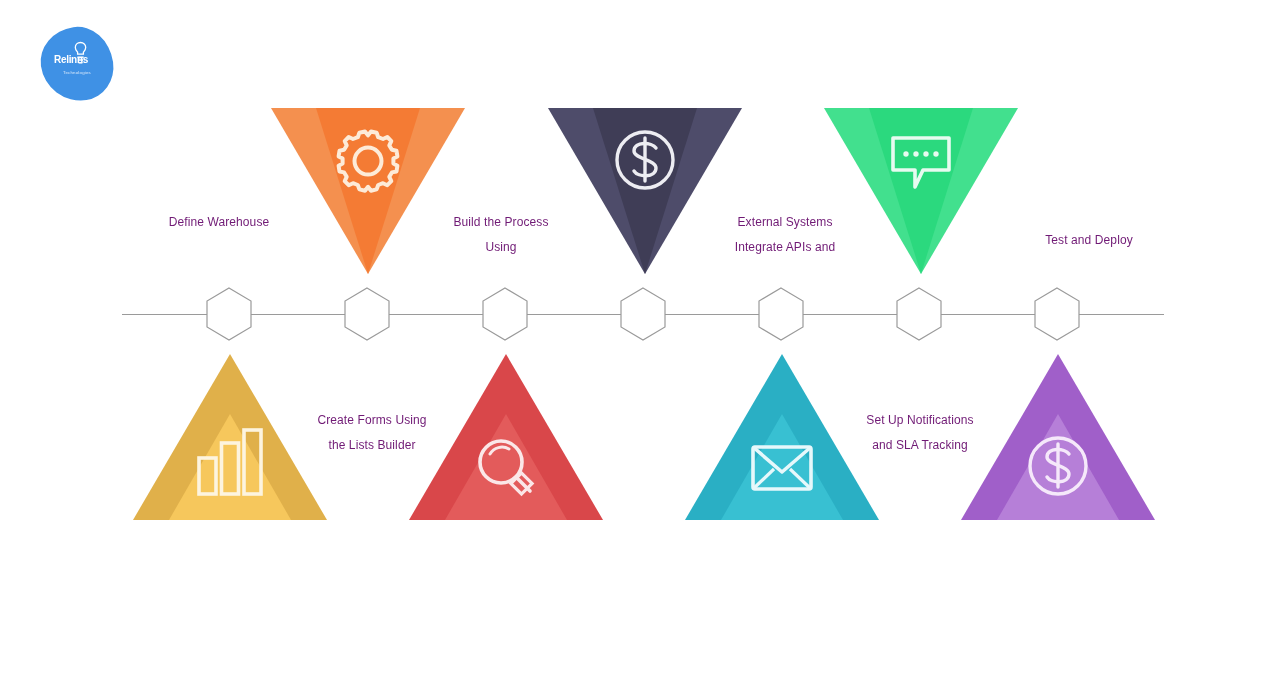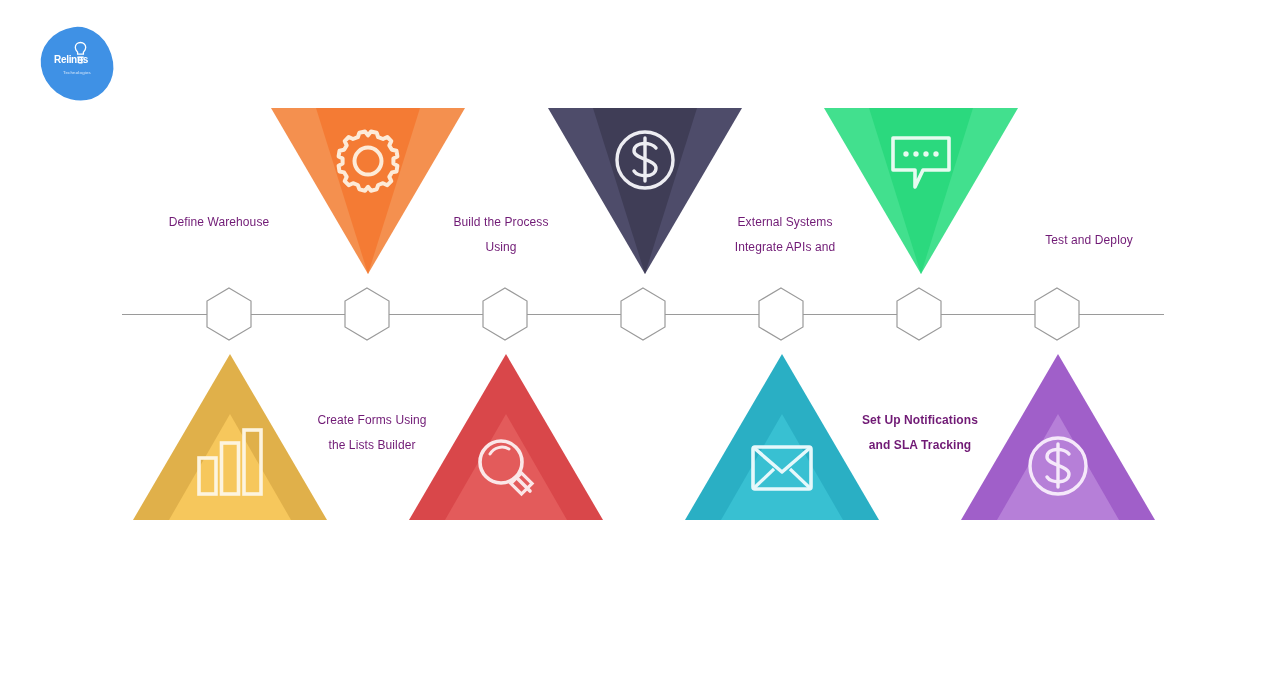--- a/index.html
+++ b/index.html
@@ -259,16 +259,16 @@
 </div>
 
 <div class="label bottom" style="left:272px; width:200px">
   <div>Create Forms Using</div>
   <div>the Lists Builder</div>
 </div>
 
 <div class="label bottom" style="left:546px; width:200px">
 </div>
 
-<div class="label bottom" style="left:820px; width:200px; font-weight:bold">
+<div class="label bottom" style="left:820px; width:200px; font-weight:normal">
   <div>Set Up Notifications</div>
   <div>and SLA Tracking</div>
 </div>
 
 </body></html>

